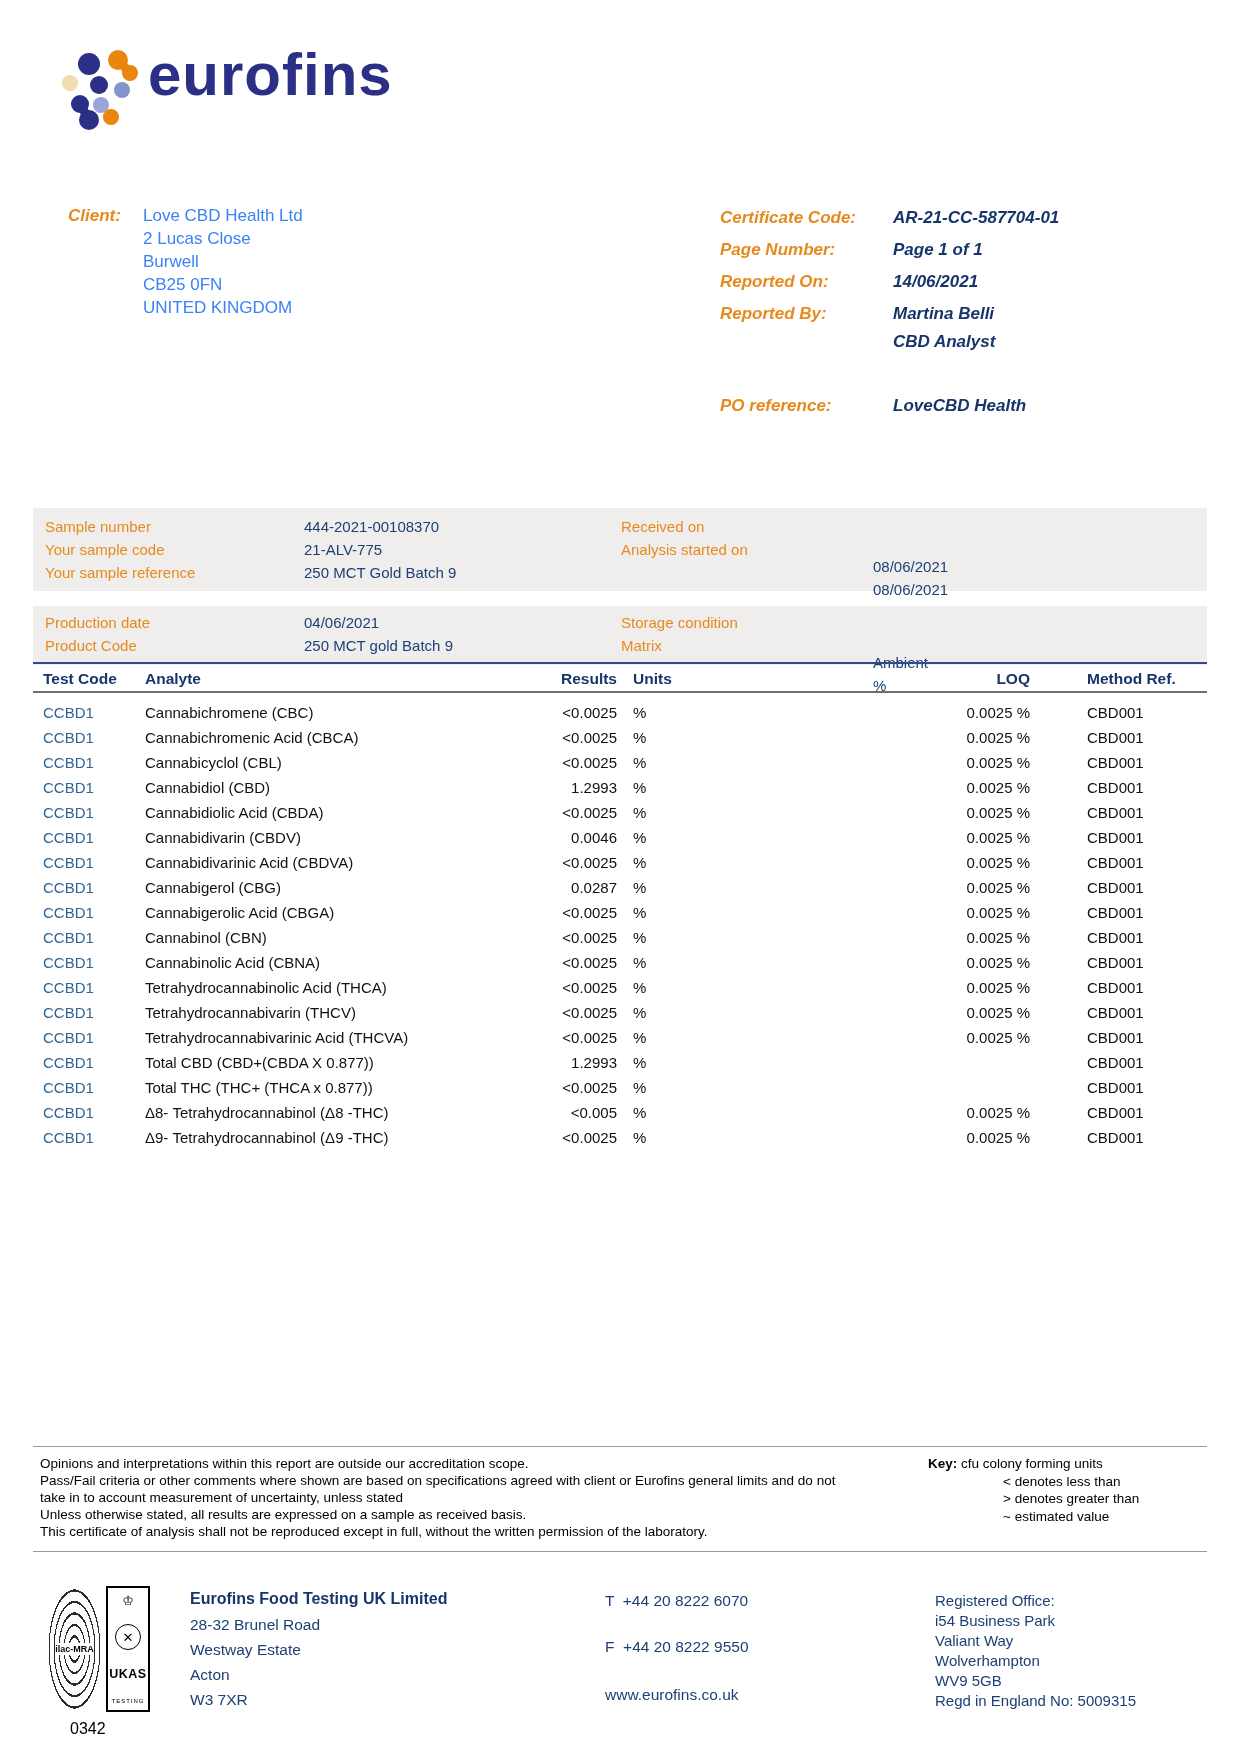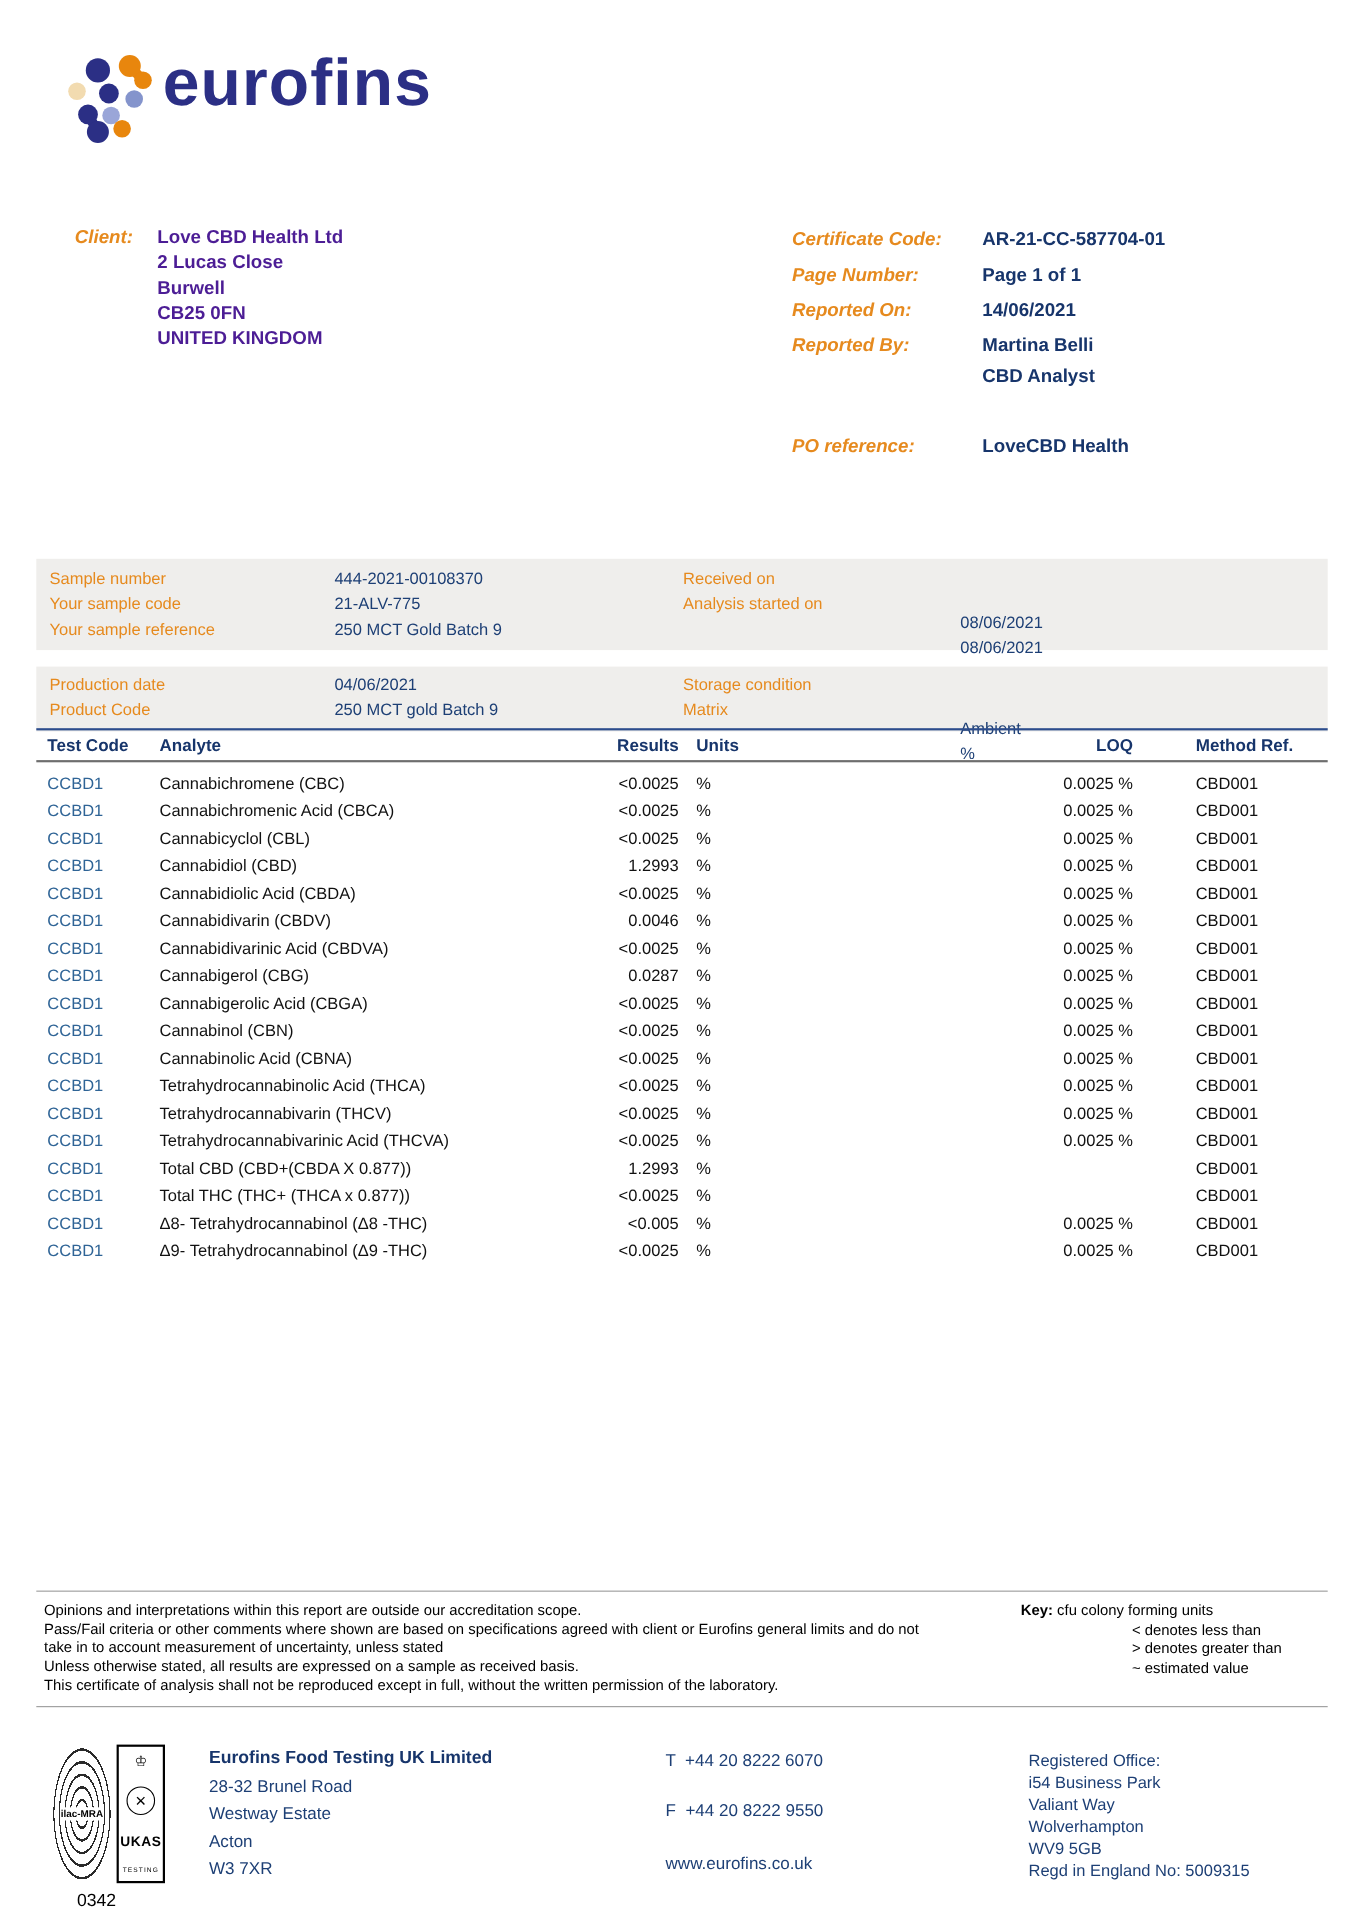--- a/index.html
+++ b/index.html
@@ -6,25 +6,25 @@
   .page{position:relative;width:1240px;height:1752px;background:#ffffff;margin:0 auto;
         font-family:"Liberation Sans",sans-serif;overflow:hidden;color:#000;}
   .abs{position:absolute;}
 
   
   .logo-text{position:absolute;left:148px;top:40px;font-size:60px;font-weight:600;
              letter-spacing:1px;color:#2b2f85;}
   
   .client-label{position:absolute;left:68px;top:206px;font-size:17px;font-weight:bold;
                 font-style:italic;color:#e68a1e;}
-  .client-line{position:absolute;left:143px;font-size:17px;font-weight:bold;color:#4c1d95;}
+  .client-line{position:absolute;left:143px;font-size:17px;font-weight:normal;color:#3b82f6;}
 
   
   .meta-label{position:absolute;left:720px;font-size:17px;font-weight:bold;font-style:italic;color:#e68a1e;}
-  .meta-value{position:absolute;left:893px;font-size:17px;font-weight:bold;color:#17356b;}
+  .meta-value{position:absolute;left:893px;font-size:17px;font-weight:bold;color:#17356b;font-style:italic;}
 
   .doc-title{position:absolute;left:0;top:452px;width:1090px;text-align:center;
              font-size:30px;font-weight:bold;color:#17356b;}
 
   
   .info-box{position:absolute;left:33px;width:1174px;background:#efeeec;}
   .info-row{position:relative;height:23px;line-height:23px;font-size:15px;}
   .i-label{position:absolute;left:12px;color:#e68a1e;}
   .i-value{position:absolute;left:271px;color:#1d3f75;}
   .i-label2{position:absolute;left:588px;color:#e68a1e;}
@@ -48,21 +48,21 @@
   .c-analyte{position:absolute;left:112px;color:#111;}
   .c-result{position:absolute;left:460px;width:124px;text-align:right;color:#111;}
   .c-units{position:absolute;left:600px;color:#111;}
   .c-loq{position:absolute;left:860px;width:137px;text-align:right;color:#111;}
   .c-method{position:absolute;left:1054px;color:#111;}
 
   
   .rule{position:absolute;left:33px;width:1174px;border-top:1.5px solid #9a9a9a;height:0;}
   .disc{position:absolute;left:40px;top:1455px;font-size:13.5px;line-height:17px;color:#000;}
   .key{position:absolute;left:928px;top:1455px;font-size:13.5px;line-height:17.5px;color:#000;}
-  .key-items{margin-left:101px;}
+  .key-items{margin-left:75px;}
 
   
   .ilac-seal{position:absolute;left:47px;top:1586px;width:55px;height:126px;border-radius:50%;
              background:repeating-radial-gradient(ellipse at center,#2a2a2a 0 1px,#ffffff 1px 5px);
              display:flex;align-items:center;justify-content:center;}
   .ilac-seal span{background:#fff;font-size:9px;font-weight:bold;letter-spacing:0;padding:1px 0;}
   .ukas-box{position:absolute;left:106px;top:1586px;width:44px;height:126px;border:2.5px solid #000;
             background:#fff;display:flex;flex-direction:column;align-items:center;justify-content:space-between;
             padding:6px 0;box-sizing:border-box;}
   .crown{font-size:13px;line-height:13px;}

